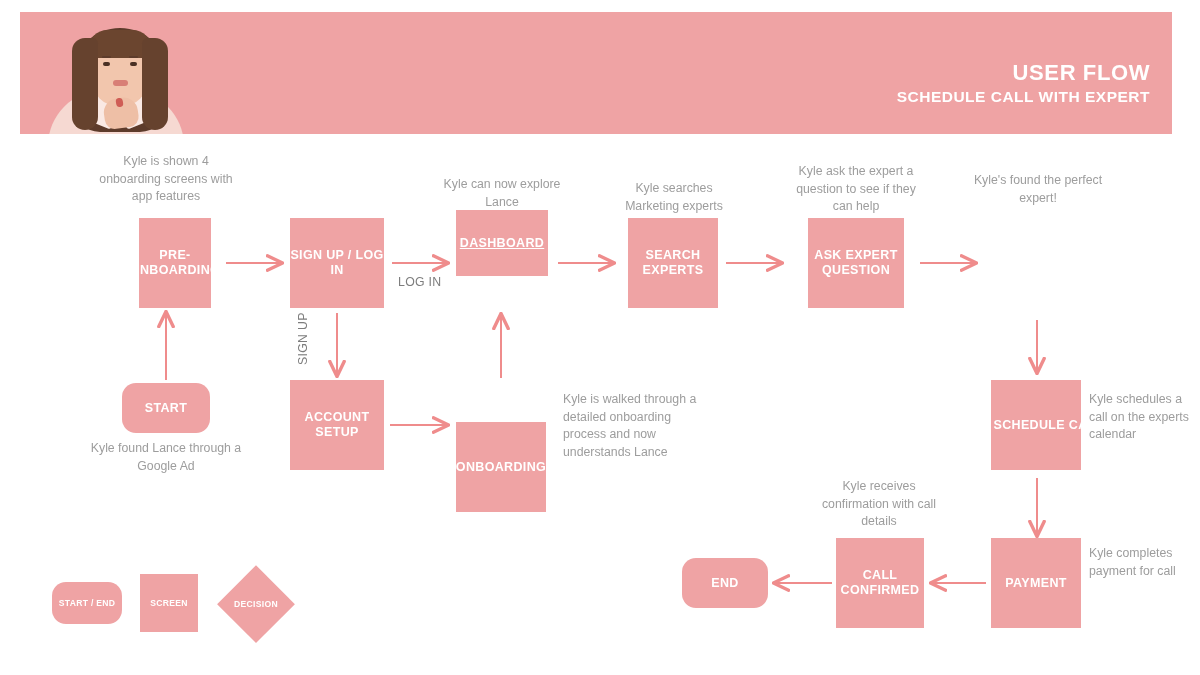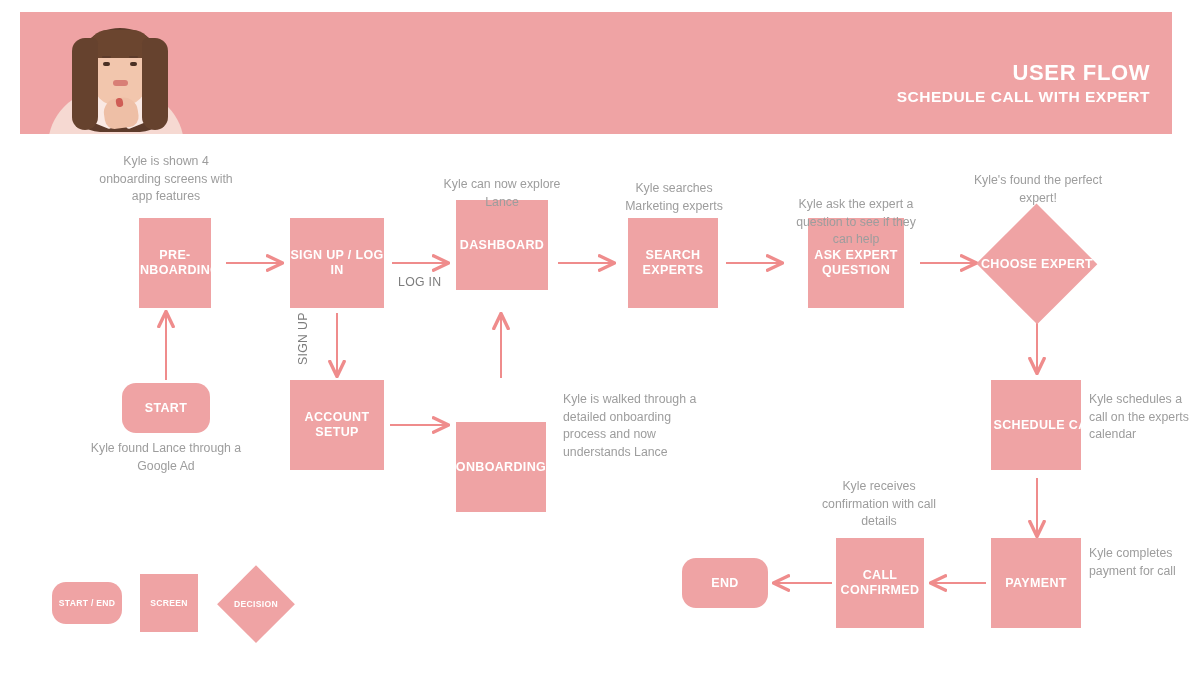--- a/index.html
+++ b/index.html
@@ -185,32 +185,28 @@
       <line x1="832" y1="583" x2="775" y2="583"></line>
     </g>
   </svg>
 
   <div class="node wrap" style="left:131px;top:218px;width:72px;height:90px;margin-left:8px;">
     <span>PRE-ONBOARDING</span>
   </div>
   <div class="node wrap" style="left:290px;top:218px;width:94px;height:90px;">
     <span>SIGN UP / LOG IN</span>
   </div>
-  <div class="node wrap" style="left:456px;top:200px;width:92px;height:90px;">
+  <div class="node wrap" style="left:456px;top:210px;width:92px;height:66px;text-decoration:underline;">
     <span>DASHBOARD</span>
   </div>
   <div class="node wrap" style="left:628px;top:218px;width:90px;height:90px;">
     <span>SEARCH EXPERTS</span>
   </div>
   <div class="node wrap" style="left:808px;top:218px;width:96px;height:90px;">
     <span>ASK EXPERT QUESTION</span>
-  </div>
-  <div class="node diamond wrap" style="left:977px;top:205px;width:120px;height:118px;">
-    <div class="dia-shape"></div>
-    <span class="dia-label">CHOOSE EXPERT</span>
   </div>
 
   <div class="node rounded" style="left:122px;top:383px;width:88px;height:50px;">
     <span>START</span>
   </div>
   <div class="node wrap" style="left:290px;top:380px;width:94px;height:90px;">
     <span>ACCOUNT SETUP</span>
   </div>
   <div class="node wrap" style="left:456px;top:380px;width:90px;height:90px;margin-top:42px;">
     <span>ONBOARDING</span>
@@ -225,21 +221,21 @@
   <div class="node wrap" style="left:836px;top:538px;width:88px;height:90px;">
     <span>CALL CONFIRMED</span>
   </div>
   <div class="node rounded" style="left:682px;top:558px;width:86px;height:50px;">
     <span>END</span>
   </div>
 
   <div class="note center" style="left:95px;top:153px;width:142px;">Kyle is shown 4 onboarding screens with app features</div>
   <div class="note center" style="left:437px;top:176px;width:130px;">Kyle can now explore Lance</div>
   <div class="note center" style="left:608px;top:180px;width:132px;">Kyle searches Marketing experts</div>
-  <div class="note center" style="left:786px;top:163px;width:140px;margin-top:33px;">Kyle ask the expert a question to see if they can help</div>
+  <div class="note center" style="left:786px;top:163px;width:140px;">Kyle ask the expert a question to see if they can help</div>
   <div class="note center" style="left:972px;top:172px;width:132px;">Kyle's found the perfect expert!</div>
   <div class="note center" style="left:84px;top:440px;width:164px;">Kyle found Lance through a Google Ad</div>
   <div class="note left" style="left:563px;top:391px;width:146px;">Kyle is walked through a detailed onboarding process and now understands Lance</div>
   <div class="note left" style="left:1089px;top:391px;width:102px;">Kyle schedules a call on the experts calendar</div>
   <div class="note left" style="left:1089px;top:545px;width:100px;">Kyle completes payment for call</div>
   <div class="note center" style="left:812px;top:478px;width:134px;">Kyle receives confirmation with call details</div>
 
   <div class="edge-label" style="left:398px;top:275px;">LOG IN</div>
   <div class="edge-label vert" style="left:296px;top:365px;">SIGN UP</div>
 

